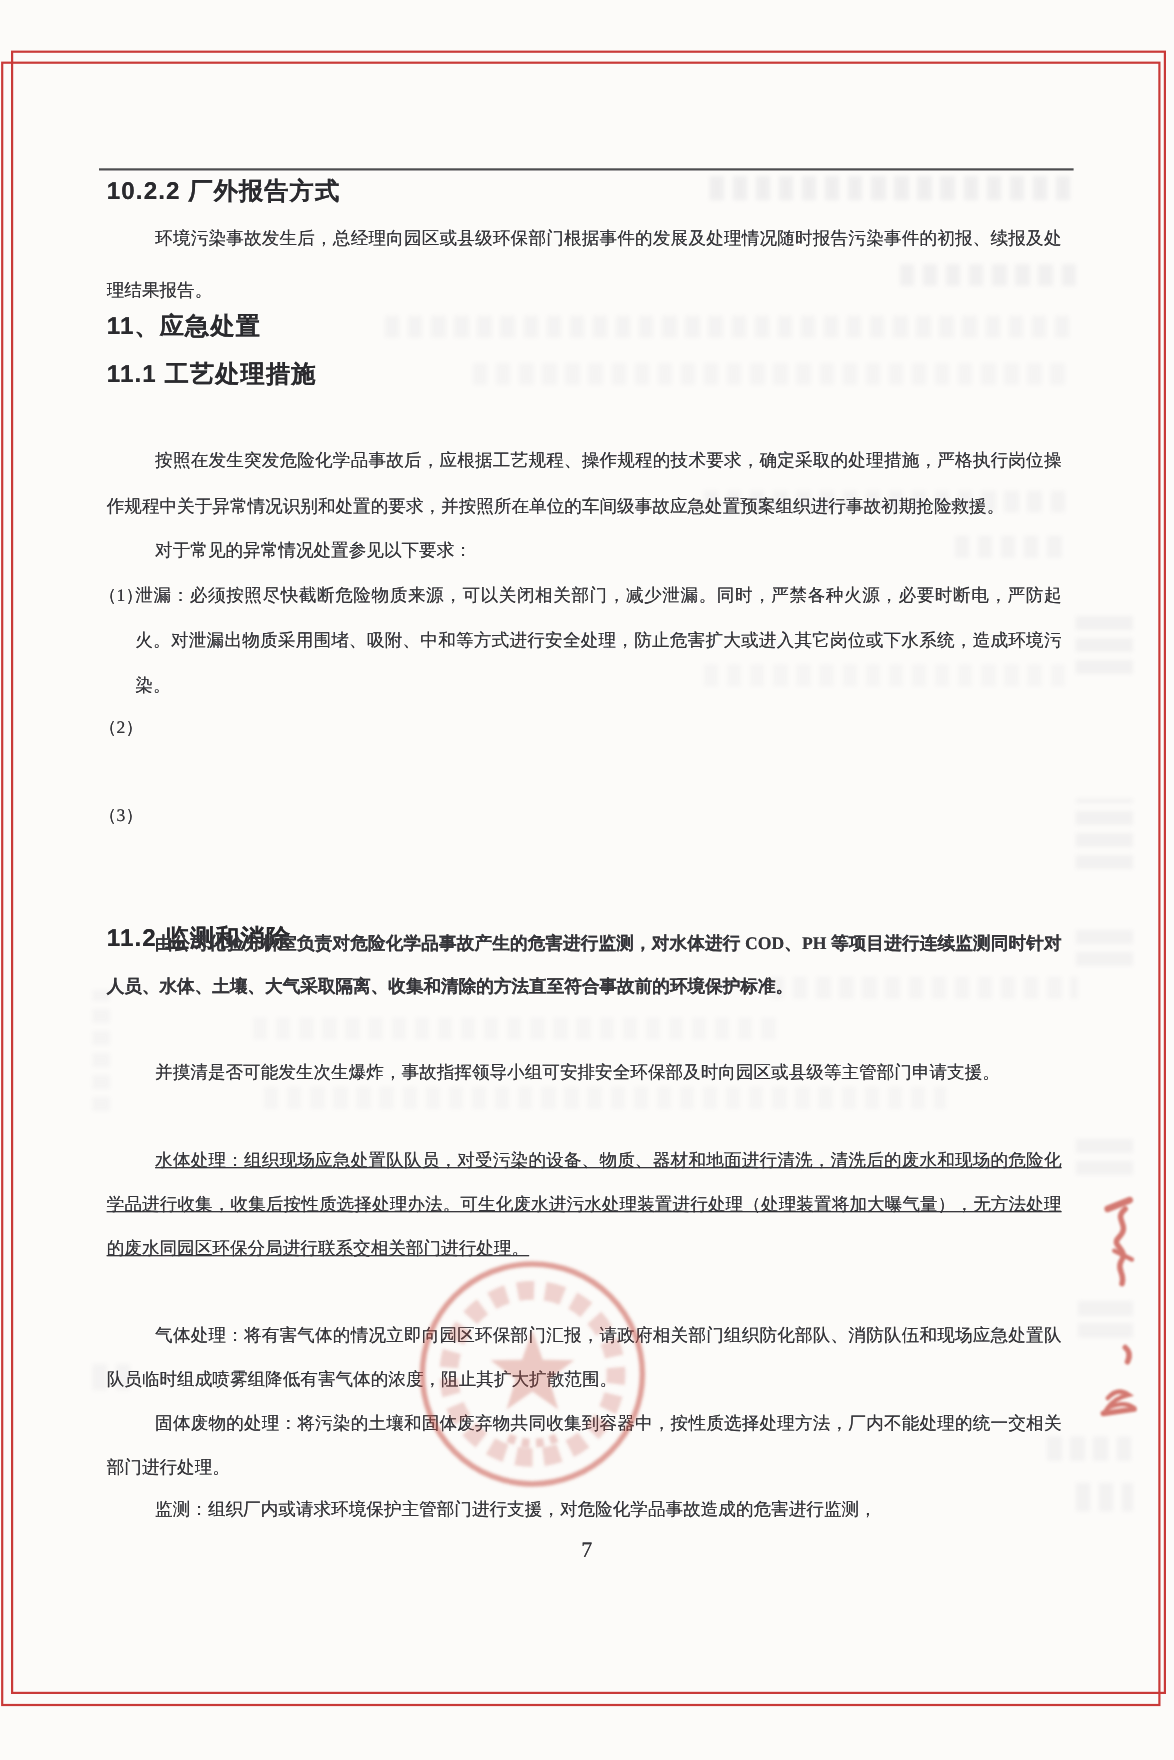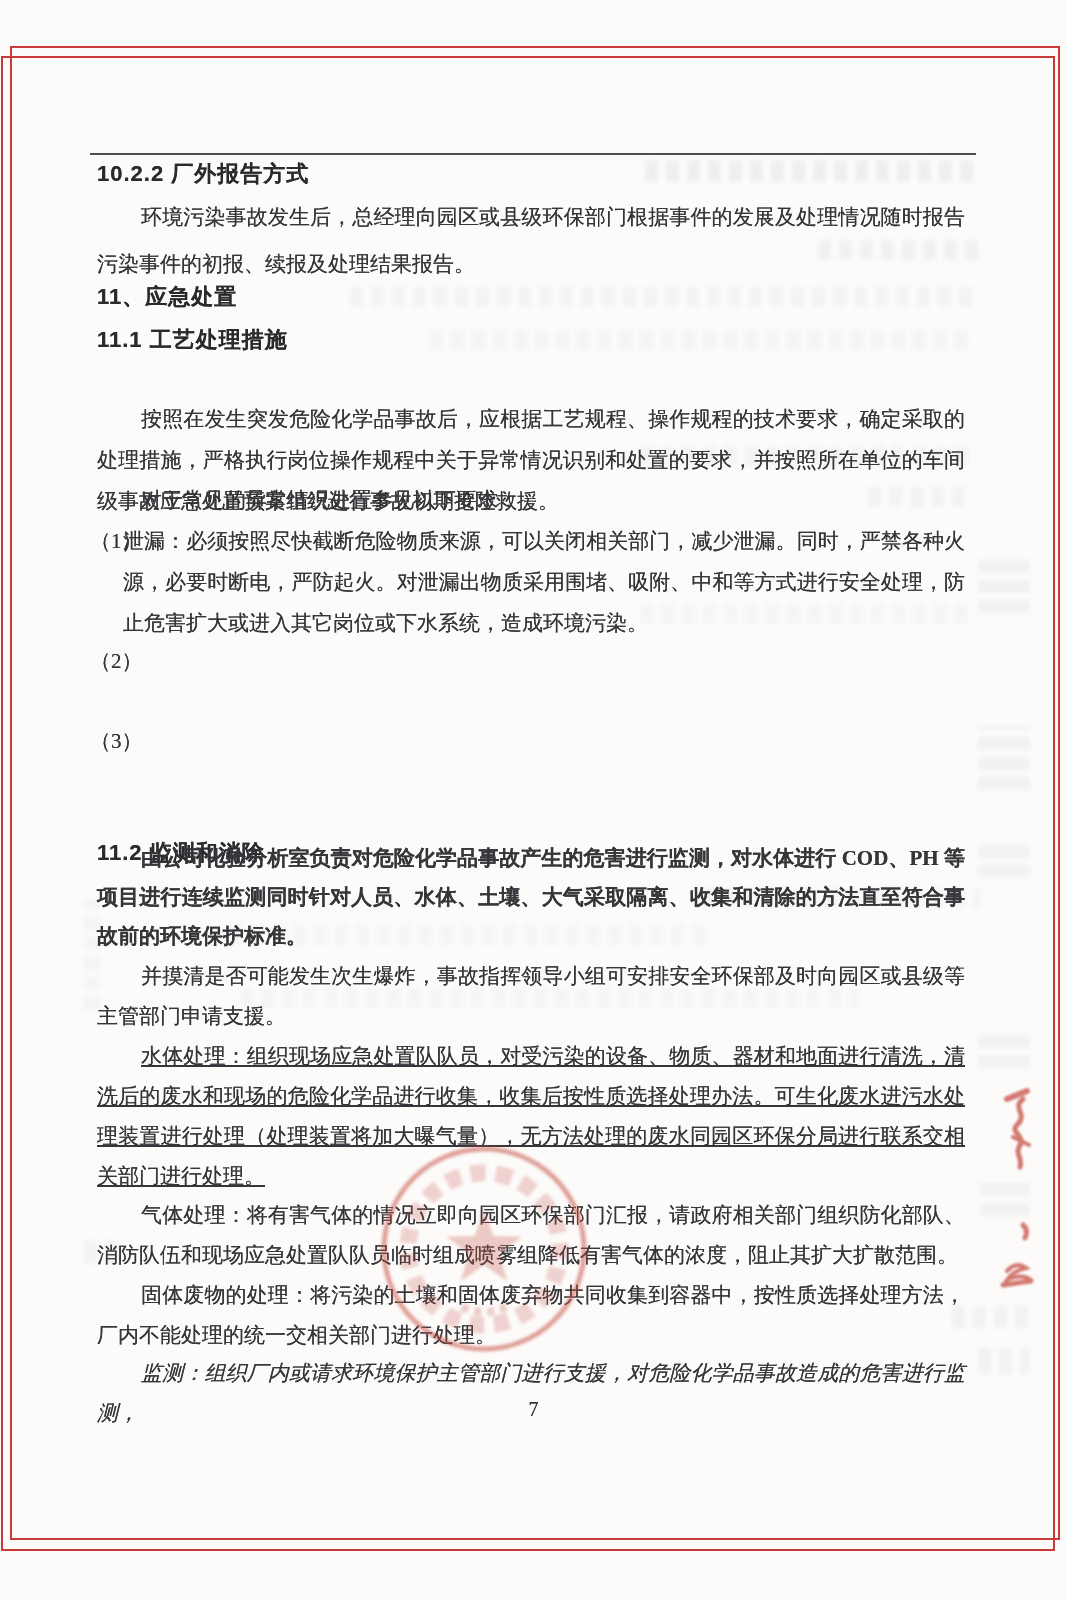--- a/index.html
+++ b/index.html
@@ -10,21 +10,21 @@
     color:#35353a;
   }
   
   .frame{position:absolute;border:2px solid #c93a38;box-sizing:border-box;}
   #frame-outer{left:10px;top:46px;width:1050px;height:1494px;}
   #frame-inner{left:1px;top:56px;width:1054px;height:1495px;}
   
   #header-rule{position:absolute;left:90px;top:153px;width:886px;height:2px;background:#4d4d50;z-index:3;}
   
   .blk{
-    position:absolute;left:97px;width:868px;font-size:21px;line-height:41px;
+    position:absolute;left:97px;width:868px;font-size:16px;line-height:41px;
     text-align:justify;text-justify:inter-ideograph;z-index:3;
     text-shadow:0 0 0.5px rgba(53,53,58,0.85);
   }
   .blk.h{
     font-family:"Liberation Sans","DejaVu Sans",sans-serif;
     font-weight:700;font-size:22px;line-height:28px;letter-spacing:1px;color:#2a2a2e;
     text-align:left;
   }
   .blk.p{text-indent:44px;}
   .blk.li{margin-left:0;left:123px;width:842px;}
@@ -82,21 +82,21 @@
     <div class="blk p" style="top: 480px; line-height: 41px;">对于常见的异常情况处置参见以下要求：</div>
     <div class="blk li" style="top: 521px; line-height: 41px;"><span class="mk">（1）</span><span>泄漏：必须按照尽快截断危险物质来源，可以关闭相关部门，减少泄漏。同时，严禁各种火源，必要时断电，严防起火。对泄漏出物质采用围堵、吸附、中和等方式进行安全处理，防止危害扩大或进入其它岗位或下水系统，造成环境污染。</span></div>
     <div class="blk li" style="top: 641px; line-height: 41px;"><span class="mk">（2）</span></div>
     <div class="blk li" style="top: 721px; line-height: 41px;"><span class="mk">（3）</span></div>
     <div class="blk h" style="top: 806px; margin-top: 33px;">11.2 监测和消除</div>
     <div class="blk p" style="top: 839px; line-height: 39px; font-weight: bold;">由公司化验分析室负责对危险化学品事故产生的危害进行监测，对水体进行 COD、PH 等项目进行连续监测同时针对人员、水体、土壤、大气采取隔离、收集和清除的方法直至符合事故前的环境保护标准。</div>
     <div class="blk p" style="top: 956px; line-height: 40px;">并摸清是否可能发生次生爆炸，事故指挥领导小组可安排安全环保部及时向园区或县级等主管部门申请支援。</div>
     <div class="blk p" style="top: 1036px; line-height: 40px; text-decoration: underline;">水体处理：组织现场应急处置队队员，对受污染的设备、物质、器材和地面进行清洗，清洗后的废水和现场的危险化学品进行收集，收集后按性质选择处理办法。可生化废水进污水处理装置进行处理（处理装置将加大曝气量），无方法处理的废水同园区环保分局进行联系交相关部门进行处理。</div>
     <div class="blk p" style="top: 1195px; line-height: 40px;">气体处理：将有害气体的情况立即向园区环保部门汇报，请政府相关部门组织防化部队、消防队伍和现场应急处置队队员临时组成喷雾组降低有害气体的浓度，阻止其扩大扩散范围。</div>
     <div class="blk p" style="top: 1275px; line-height: 40px;">固体废物的处理：将污染的土壤和固体废弃物共同收集到容器中，按性质选择处理方法，厂内不能处理的统一交相关部门进行处理。</div>
-    <div class="blk p" style="top: 1353px; line-height: 40px; font-style: italic;">监测：组织厂内或请求环境保护主管部门进行支援，对危险化学品事故造成的危害进行监测，</div>
+    <div class="blk p" style="top: 1353px; line-height: 40px;">监测：组织厂内或请求环境保护主管部门进行支援，对危险化学品事故造成的危害进行监测，</div>
   </div>
 
 <div id="page-number">7</div>
 
 <svg id="company-seal" width="220" height="220" viewBox="0 0 220 220">
   <defs>
     <filter id="sblur" x="-20%" y="-20%" width="140%" height="140%">
       <feGaussianBlur stdDeviation="1.4"></feGaussianBlur>
     </filter>
   </defs>

